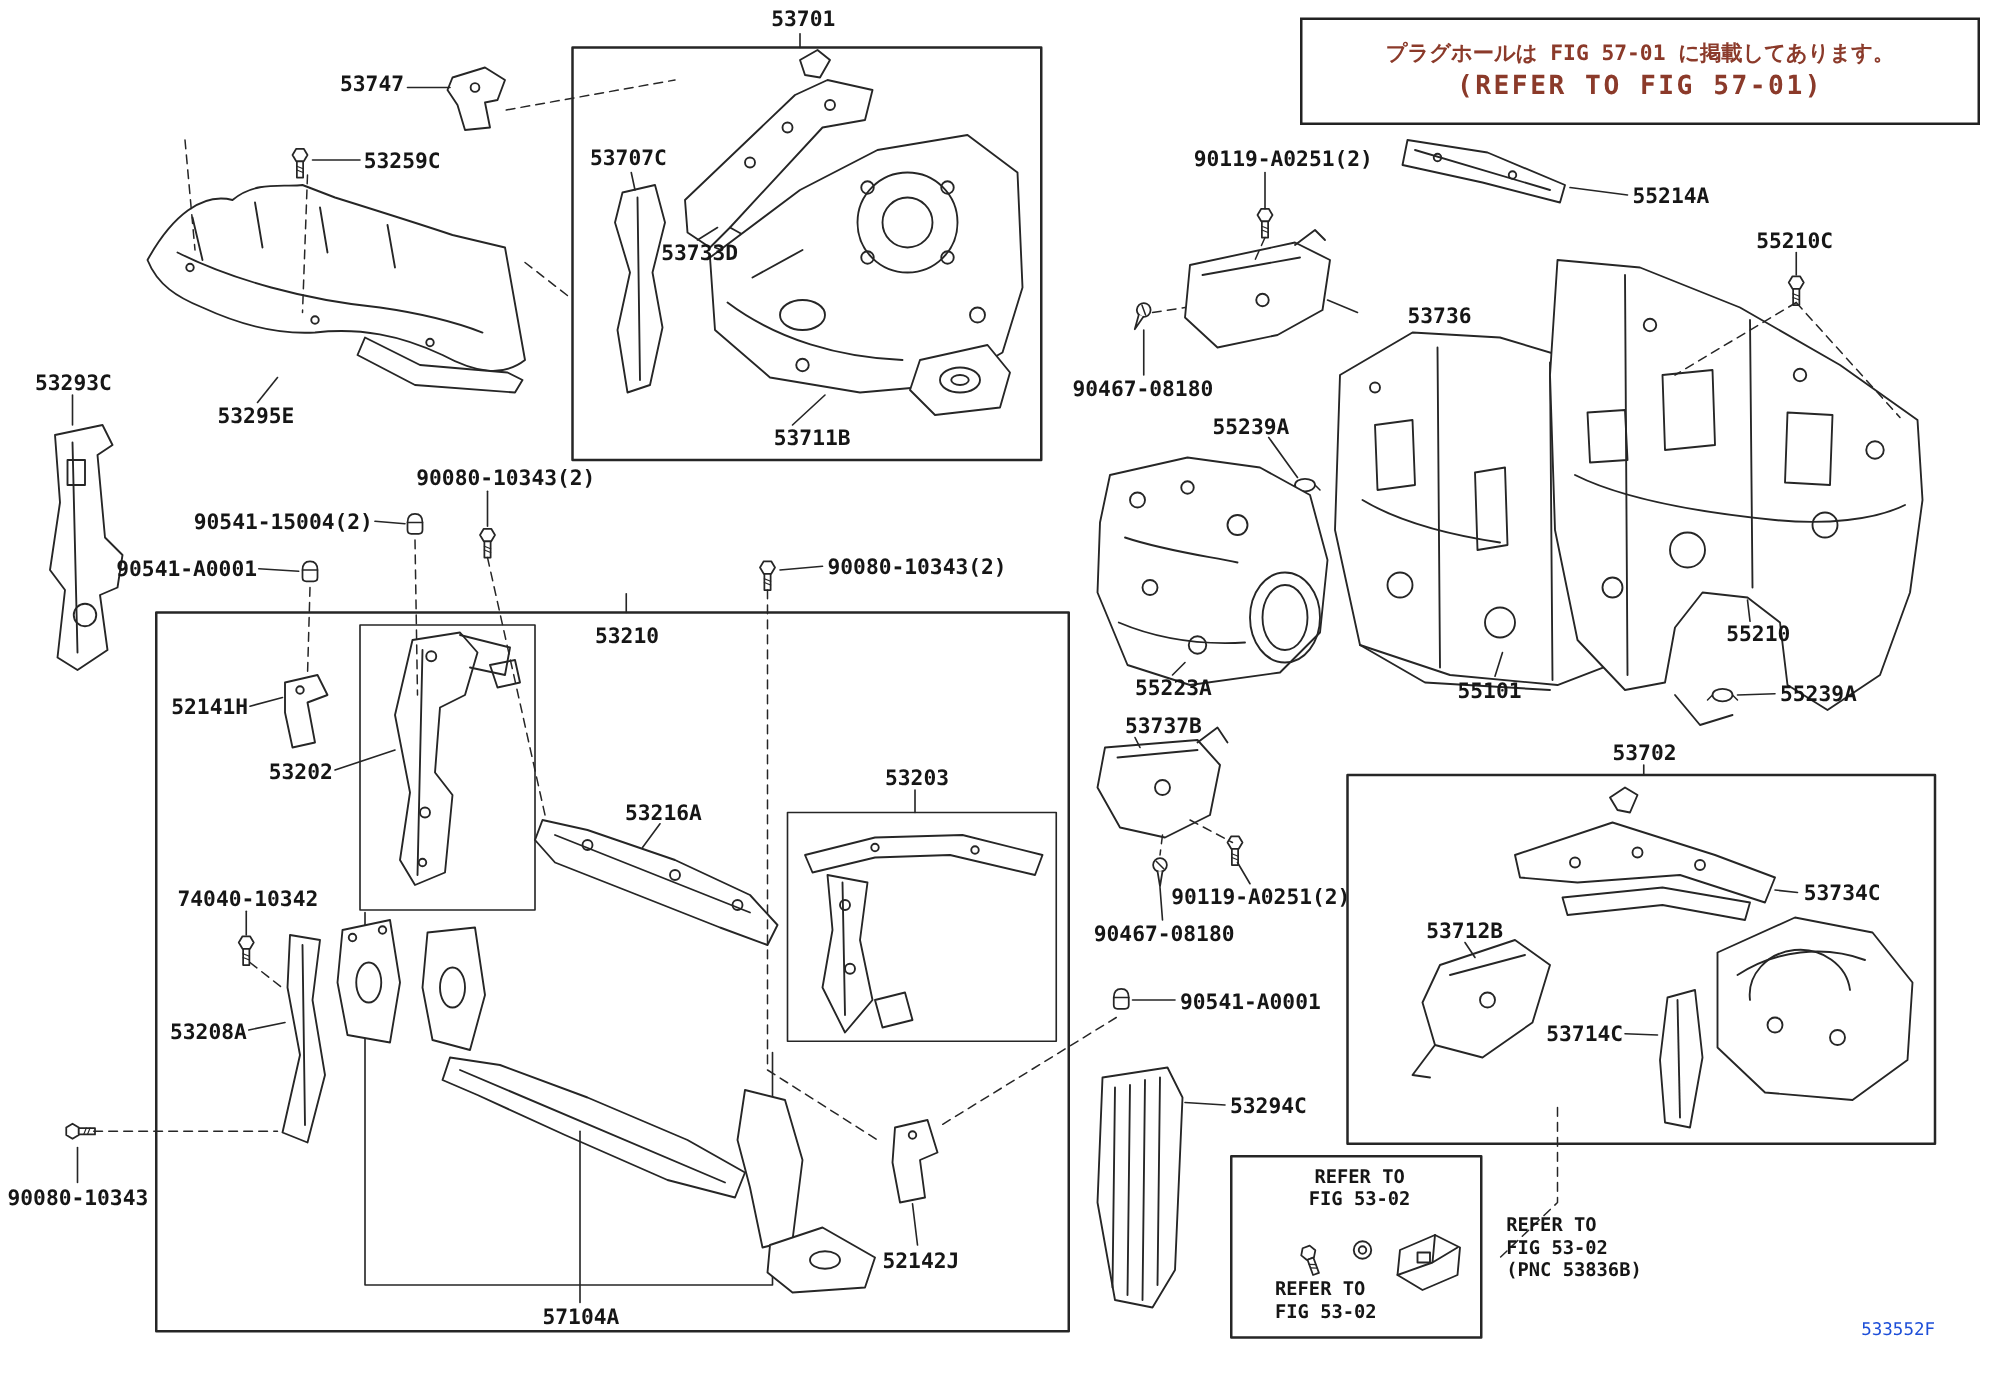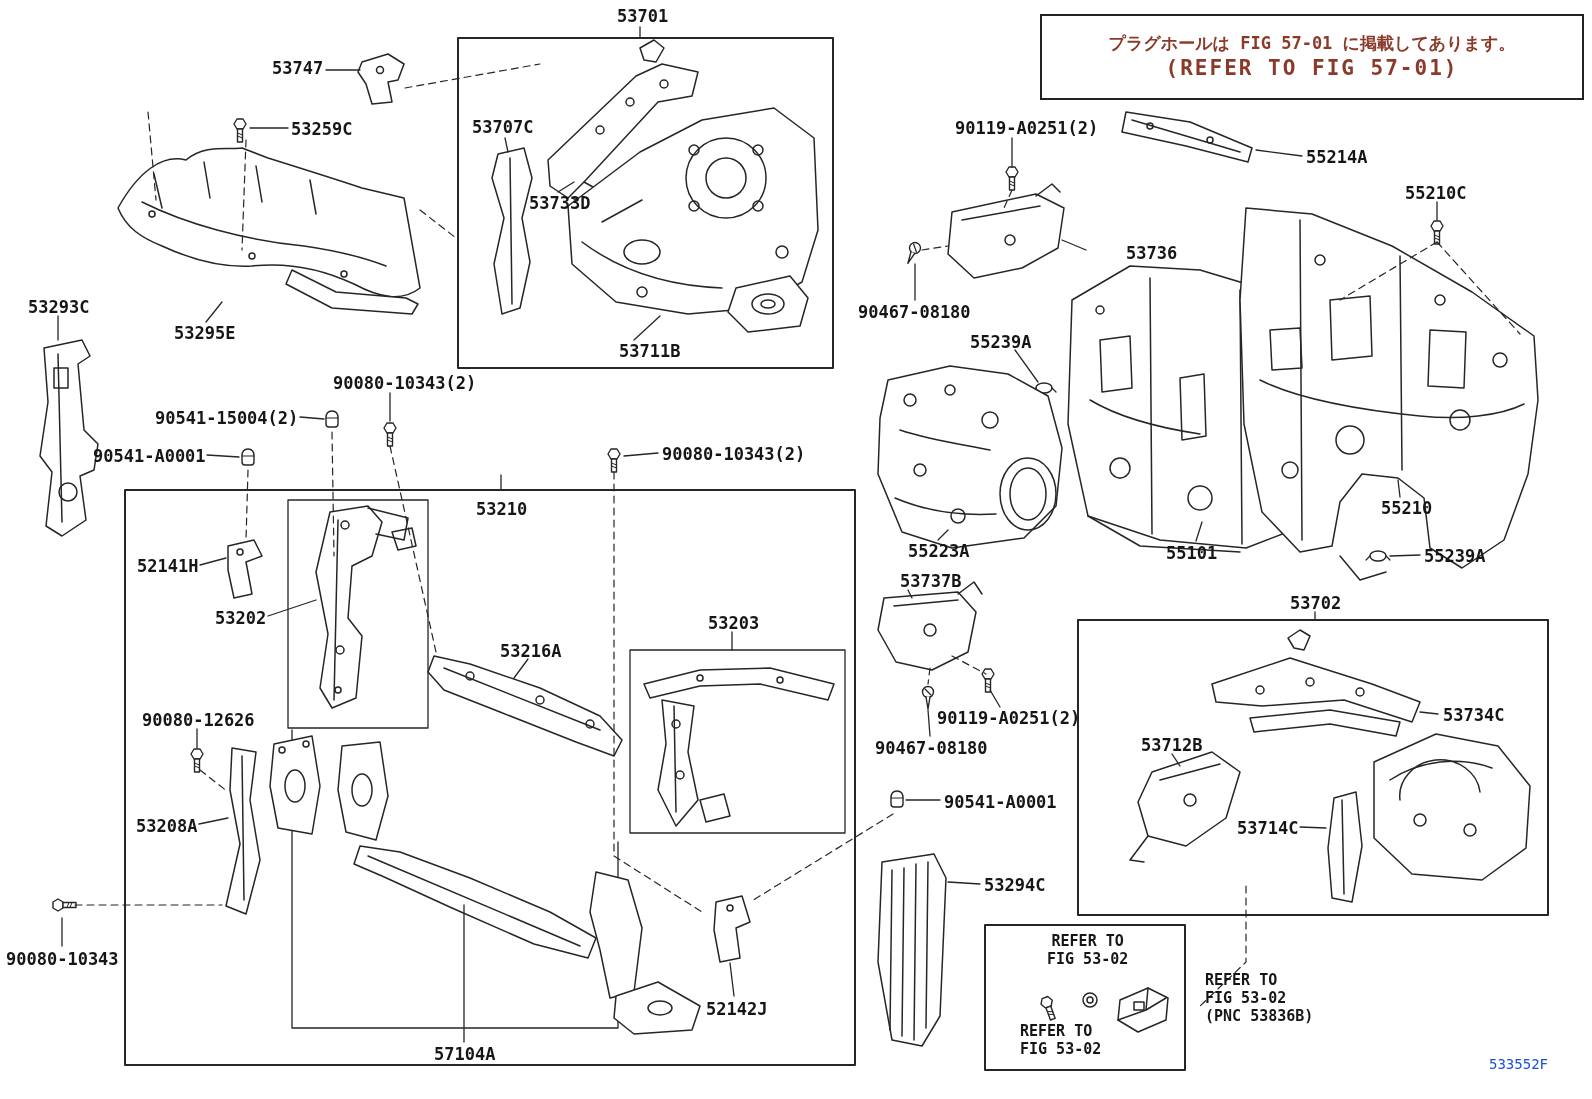--- a/index.html
+++ b/index.html
@@ -355,21 +355,21 @@
       <div class="part-label" style="left: 174px; top: 323px;">53295E</div>
       <div class="part-label" style="left: 155px; top: 408px;">90541-15004(2)</div>
       <div class="part-label" style="left: 333px; top: 373px;">90080-10343(2)</div>
       <div class="part-label" style="left: 93px; top: 446px;">90541-A0001</div>
       <div class="part-label" style="left: 476px; top: 456px; margin-top: 43px;">53210</div>
       <div class="part-label" style="left: 662px; top: 444px;">90080-10343(2)</div>
       <div class="part-label" style="left: 137px; top: 556px;">52141H</div>
       <div class="part-label" style="left: 215px; top: 608px;">53202</div>
       <div class="part-label" style="left: 500px; top: 641px;">53216A</div>
       <div class="part-label" style="left: 708px; top: 613px;">53203</div>
-      <div class="part-label" style="left: 142px; top: 710px;">90080-12626</div>
+      <div class="part-label" style="left: 142px; top: 710px;">74040-10342</div>
       <div class="part-label" style="left: 136px; top: 816px;">53208A</div>
       <div class="part-label" style="left: 6px; top: 949px;">90080-10343</div>
       <div class="part-label" style="left: 434px; top: 1044px;">57104A</div>
       <div class="part-label" style="left: 706px; top: 999px;">52142J</div>
       <div class="part-label" style="left: 984px; top: 875px;">53294C</div>
       <div class="part-label" style="left: 944px; top: 792px;">90541-A0001</div>
       <div class="part-label" style="left: 955px; top: 118px;">90119-A0251(2)</div>
       <div class="part-label" style="left: 858px; top: 302px;">90467-08180</div>
       <div class="part-label" style="left: 1090px; top: 243px; margin-left: 36px;">53736</div>
       <div class="part-label" style="left: 970px; top: 332px;">55239A</div>

